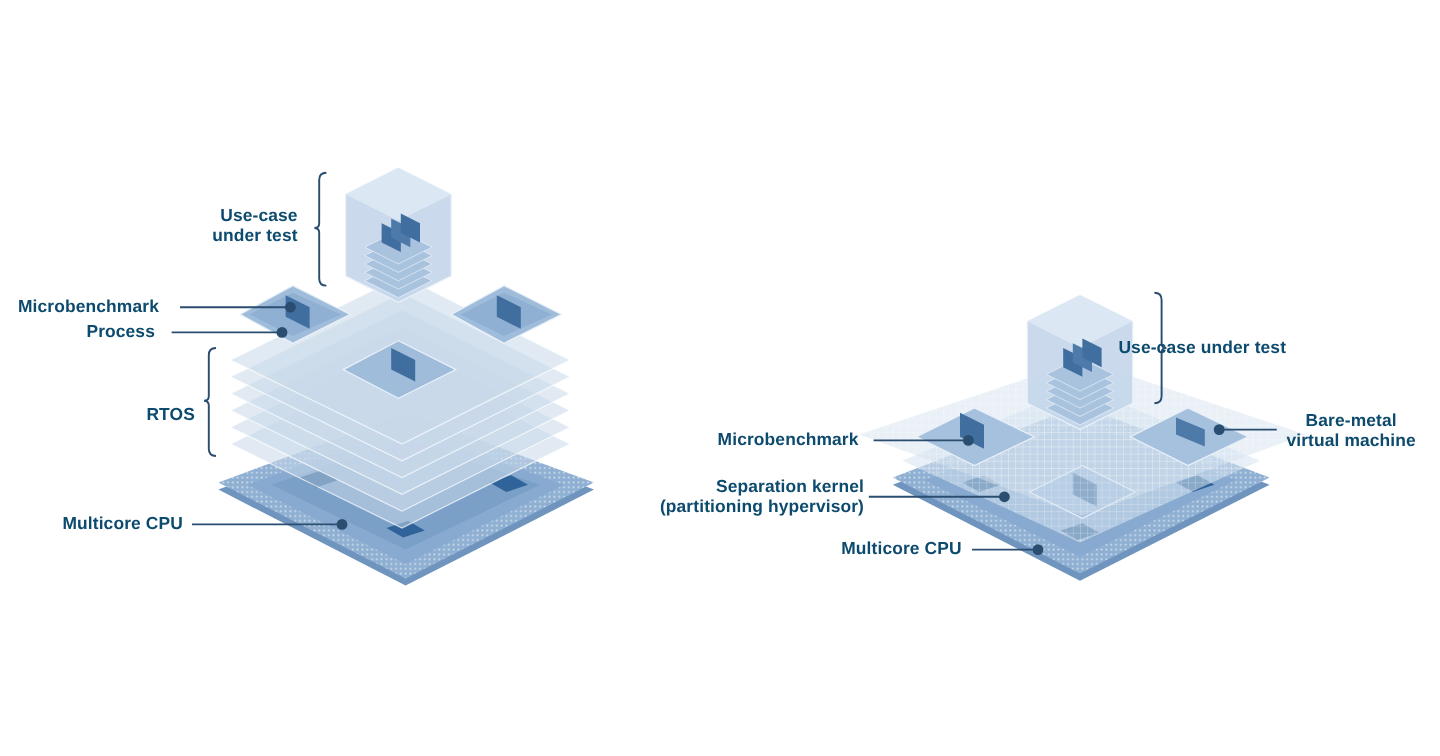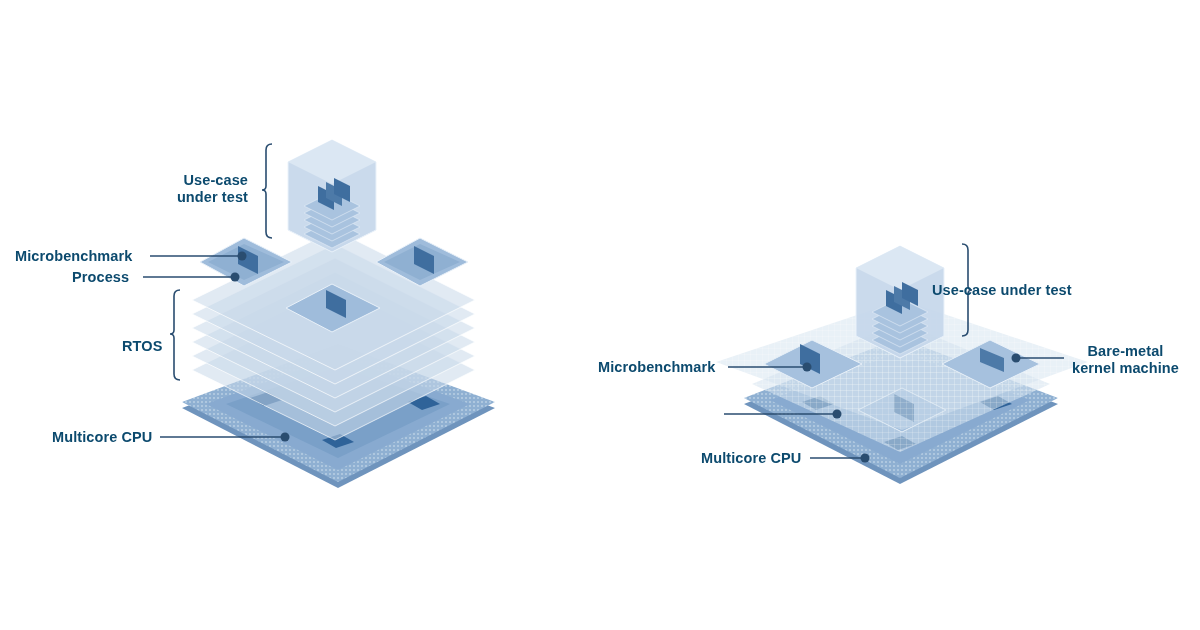--- a/index.html
+++ b/index.html
@@ -178,17 +178,21 @@
   </div>
   <div class="label" style="left:15px; top:248px;">Microbenchmark</div>
   <div class="label" style="left:72px; top:269px;">Process</div>
   <div class="label" style="left:122px; top:338px;">RTOS</div>
   <div class="label" style="left:52px; top:429px;">Multicore CPU</div>
 
   <div class="label" style="left:932px; top:282px;">Use-case under test</div>
   <div class="label" style="left:598px; top:359px;">Microbenchmark</div>
   <div class="label left" style="left:1072px; top:343px;">
     <div>Bare-metal</div>
-    <div>kernel machine</div>
+    <div>virtual machine</div>
+  </div>
+  <div class="label right" style="left:530px; top:398px; width:190px;">
+    <div>Separation kernel</div>
+    <div>(partitioning hypervisor)</div>
   </div>
   <div class="label" style="left:701px; top:450px;">Multicore CPU</div>
 
 </div>
 
 </body></html>

